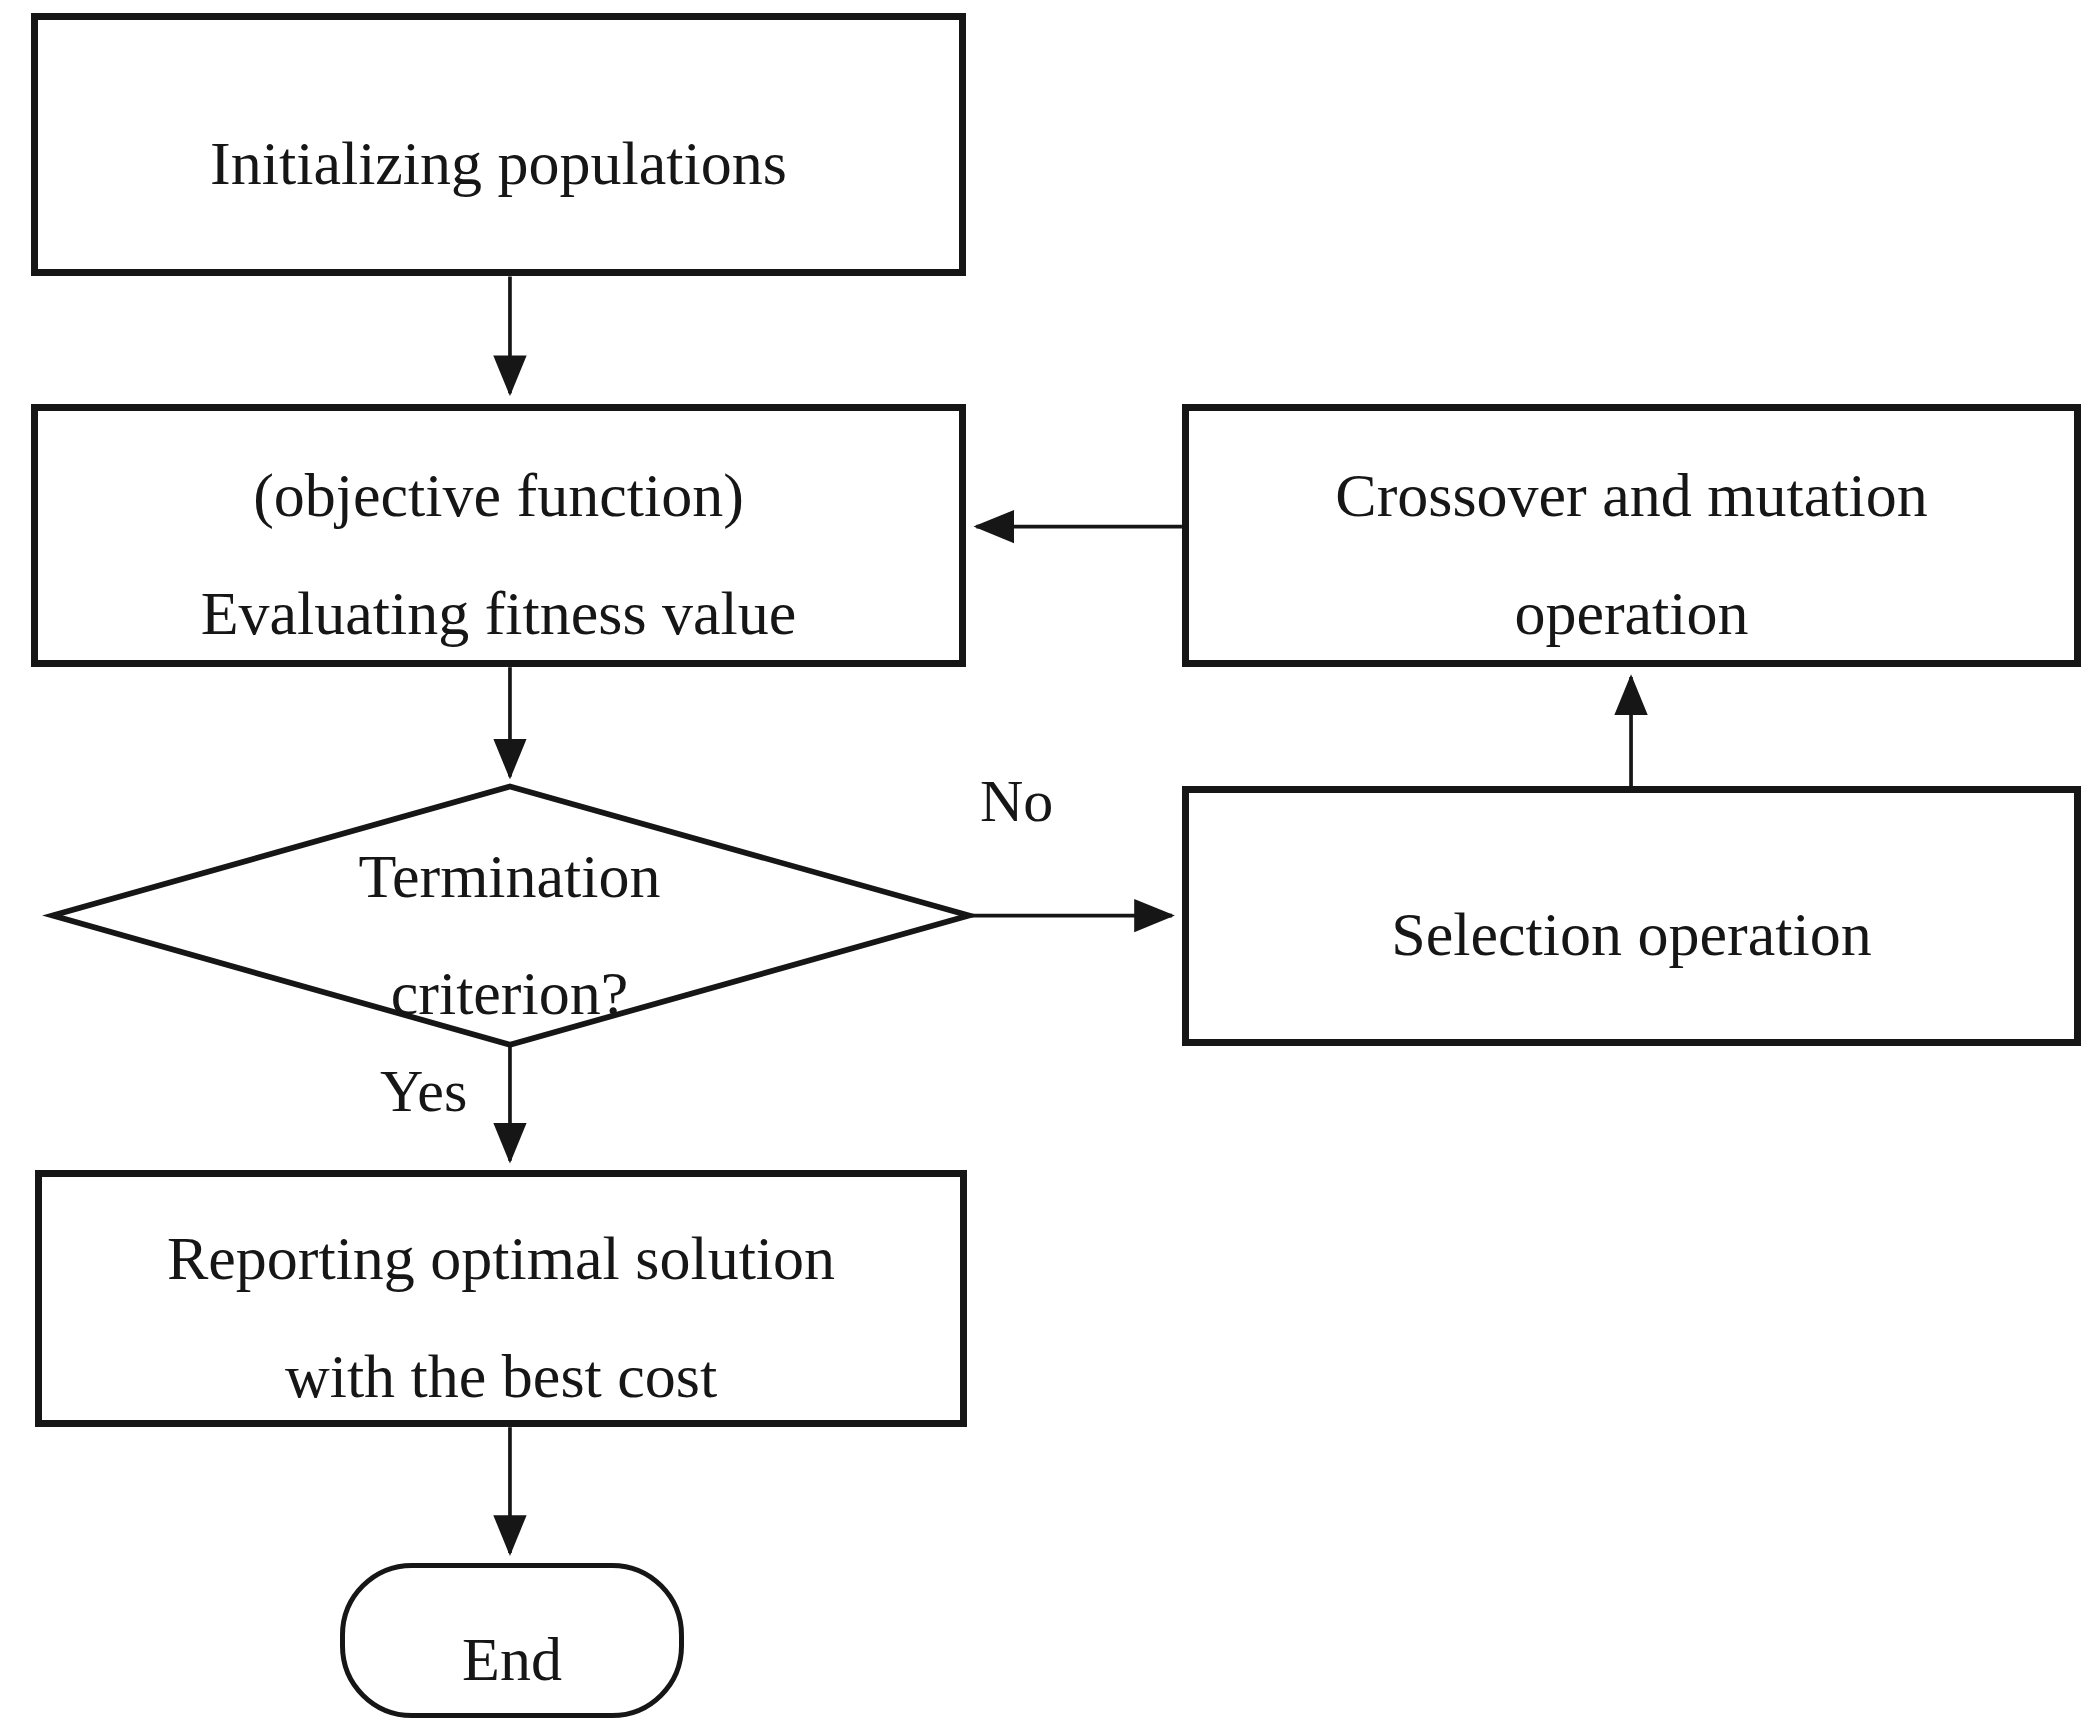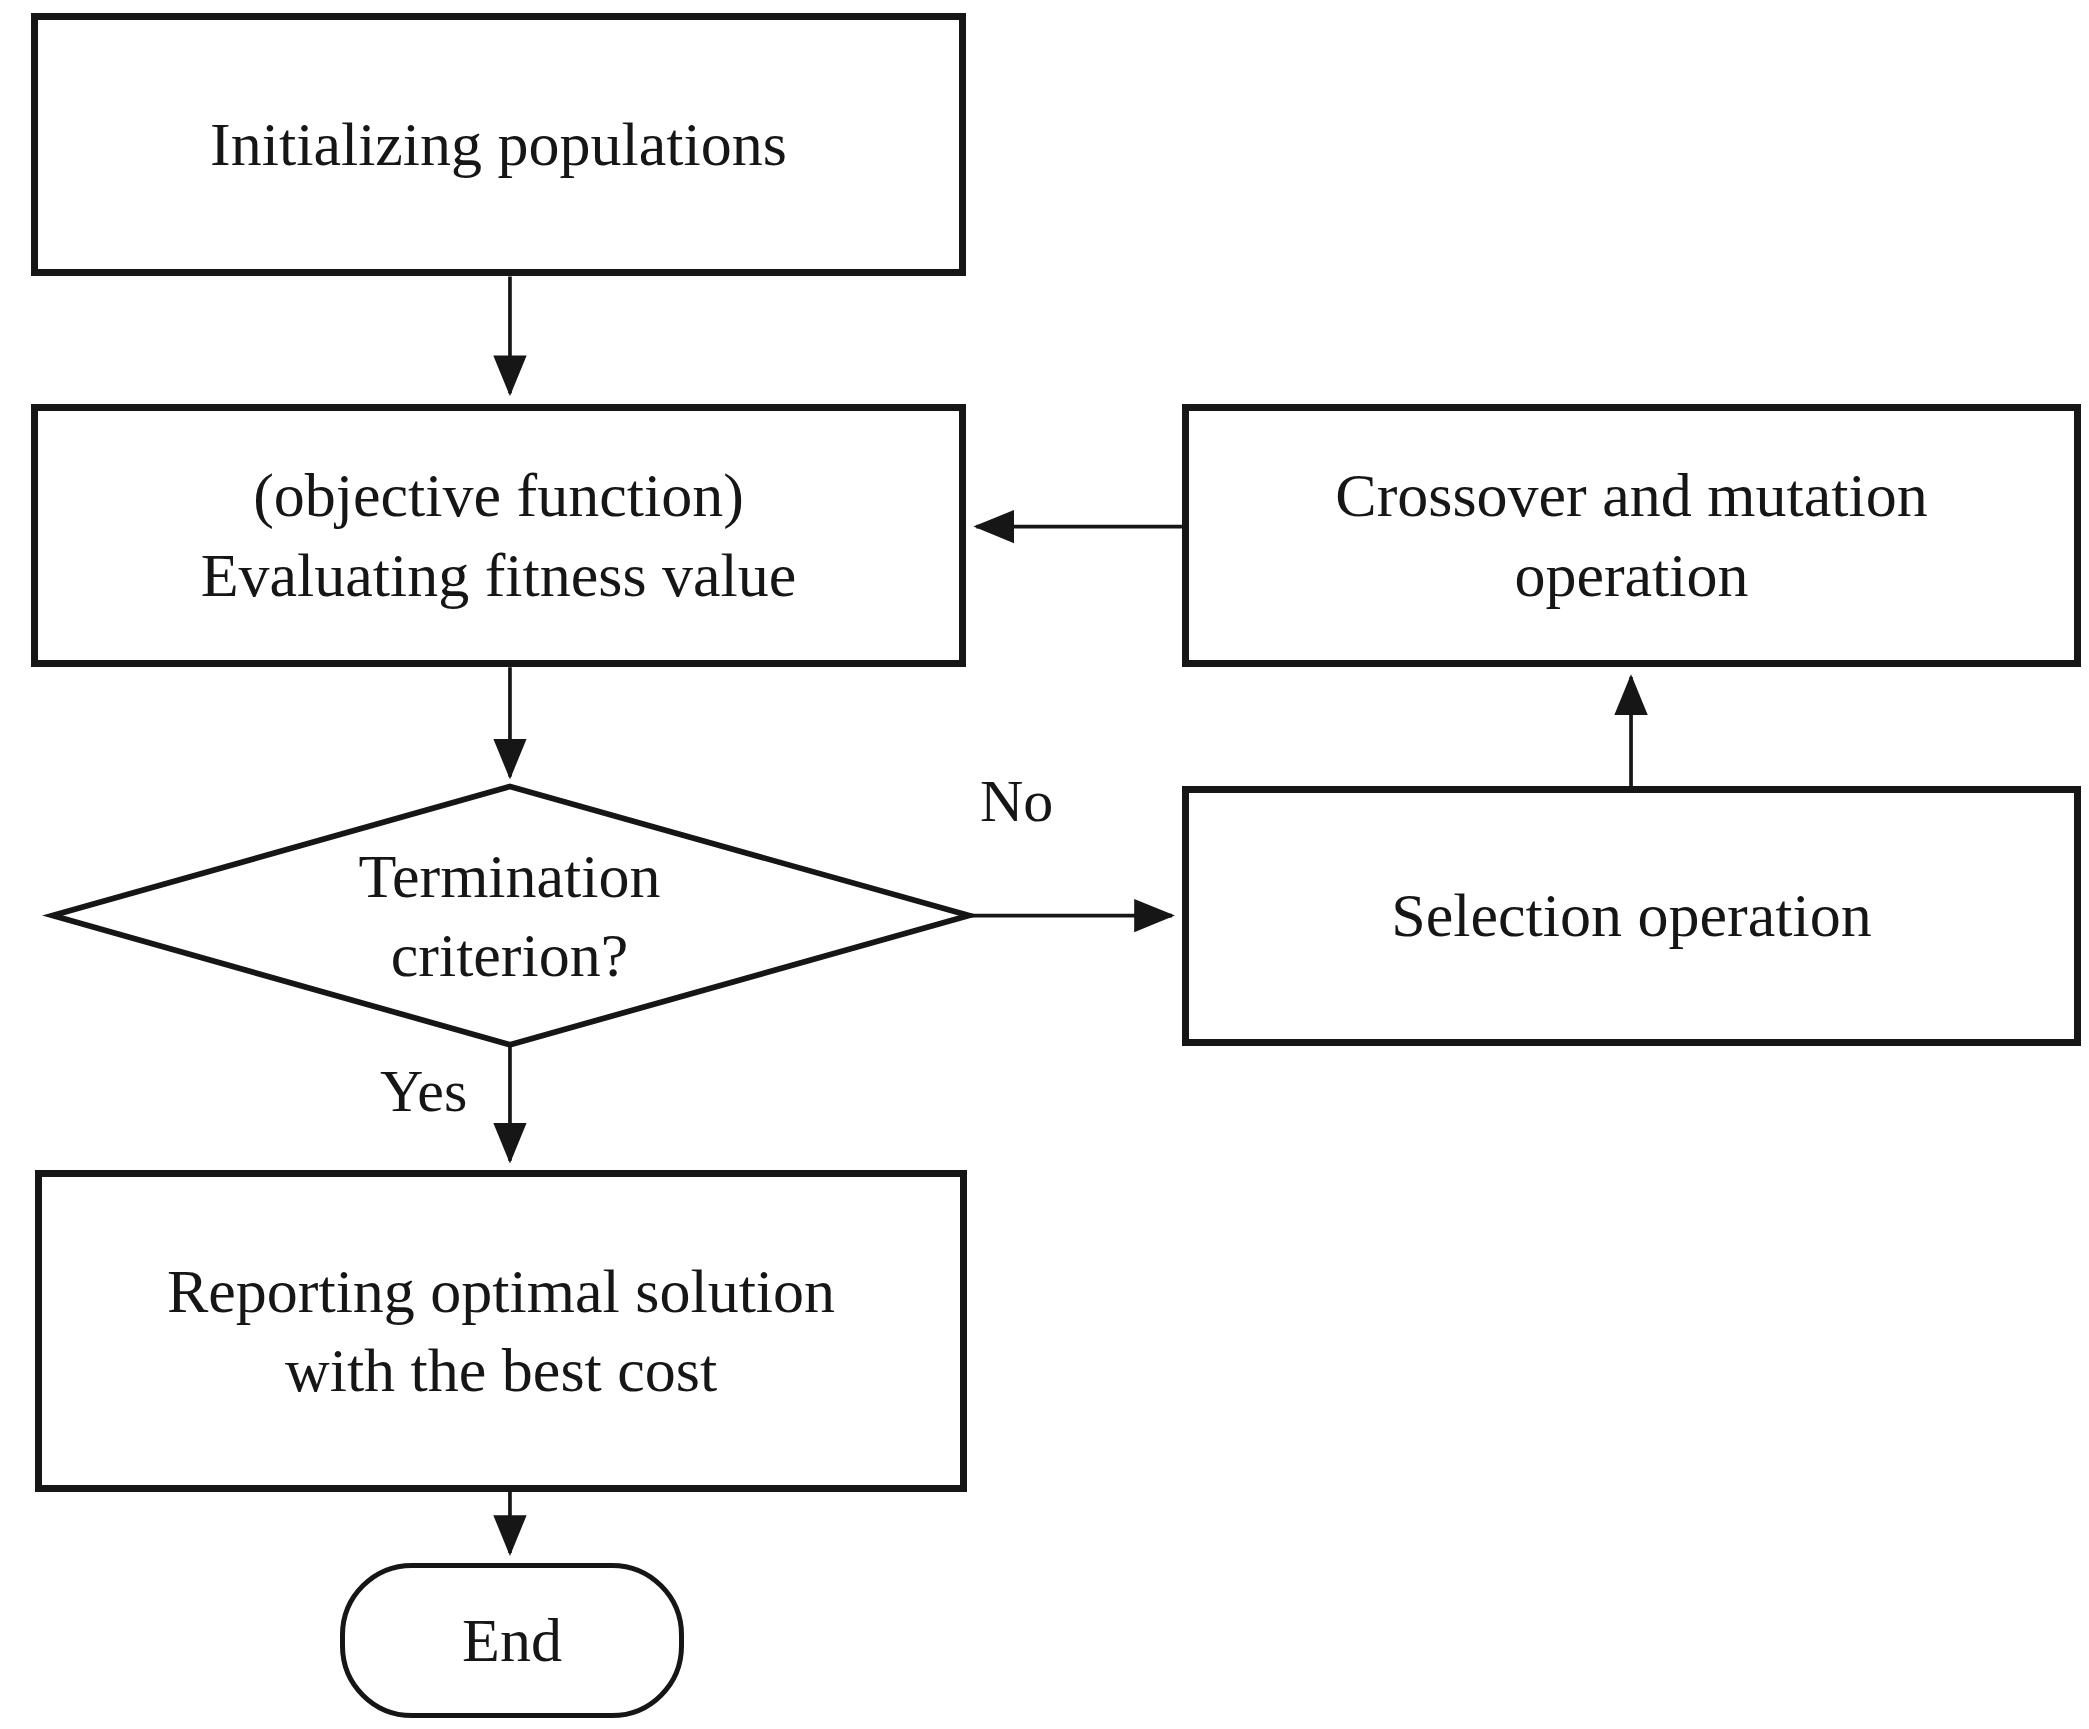--- a/index.html
+++ b/index.html
@@ -29,27 +29,27 @@
     flex-direction: column;
     align-items: center;
     justify-content: center;
     text-align: center;
     background: #ffffff;
     border: 7.4px solid #161616;
     font-size: 62px;
     line-height: 1.28;
     box-sizing: border-box;
   }
-  .node span { display: block; white-space: nowrap; }
+  .node span { display: block; white-space: nowrap; margin-top: 38px; }
 
   .node-init      { left: 31px;   top: 13px;   width: 935px; height: 263px; }
   .node-evaluate  { left: 31px;   top: 404px;  width: 935px; height: 263px; }
   .node-crossover { left: 1182px; top: 404px;  width: 899px; height: 263px; text-align: right; }
   .node-selection { left: 1182px; top: 786px;  width: 899px; height: 260px; }
-  .node-report    { left: 35px;   top: 1170px; width: 932px; height: 322px; }
+  .node-report    { left: 35px;   top: 1170px; width: 932px; height: 257px; }
 
   .node-end {
     left: 340px; top: 1563px; width: 344px; height: 155px;
     border-width: 5.8px;
     border-radius: 72px;
   }
 
   
   .node-decision {
     left: 263px; top: 818px; width: 493px; height: 196px;

